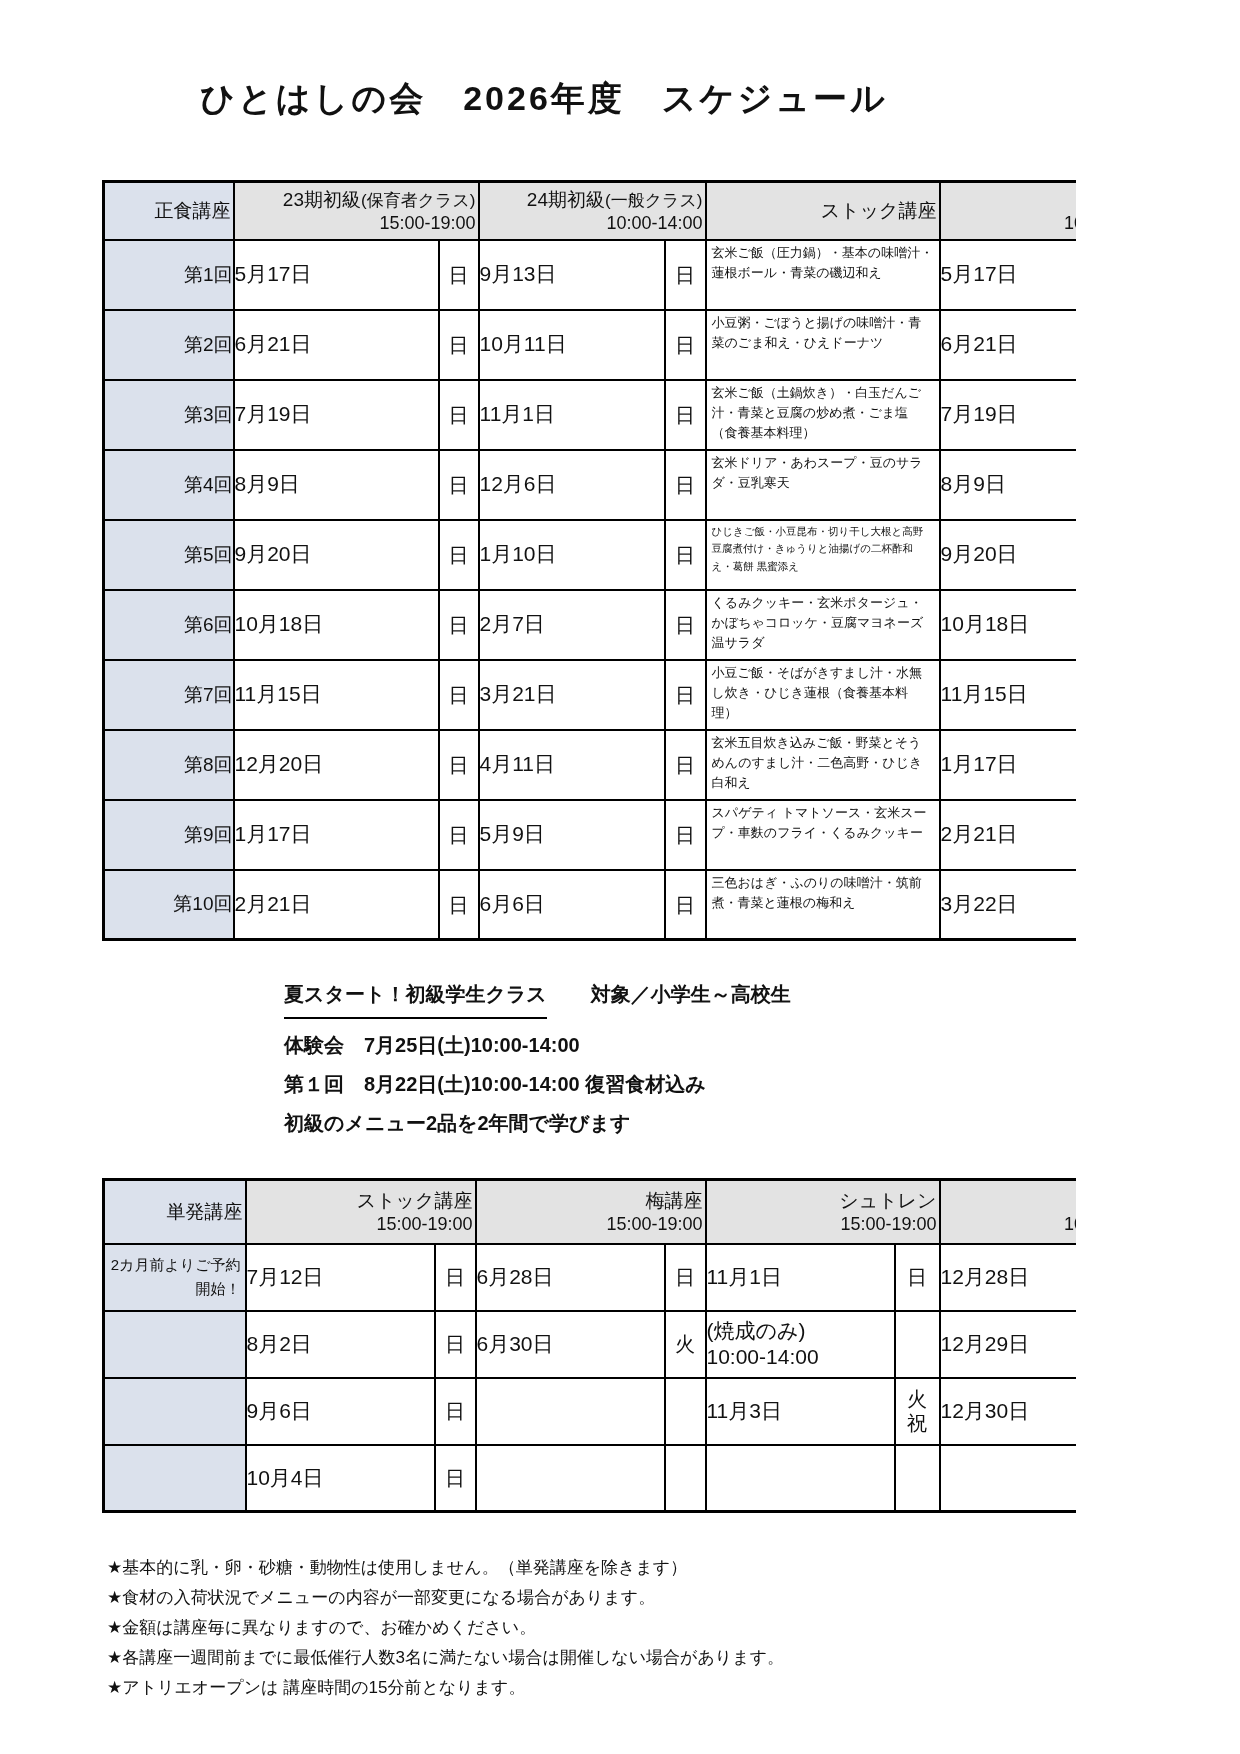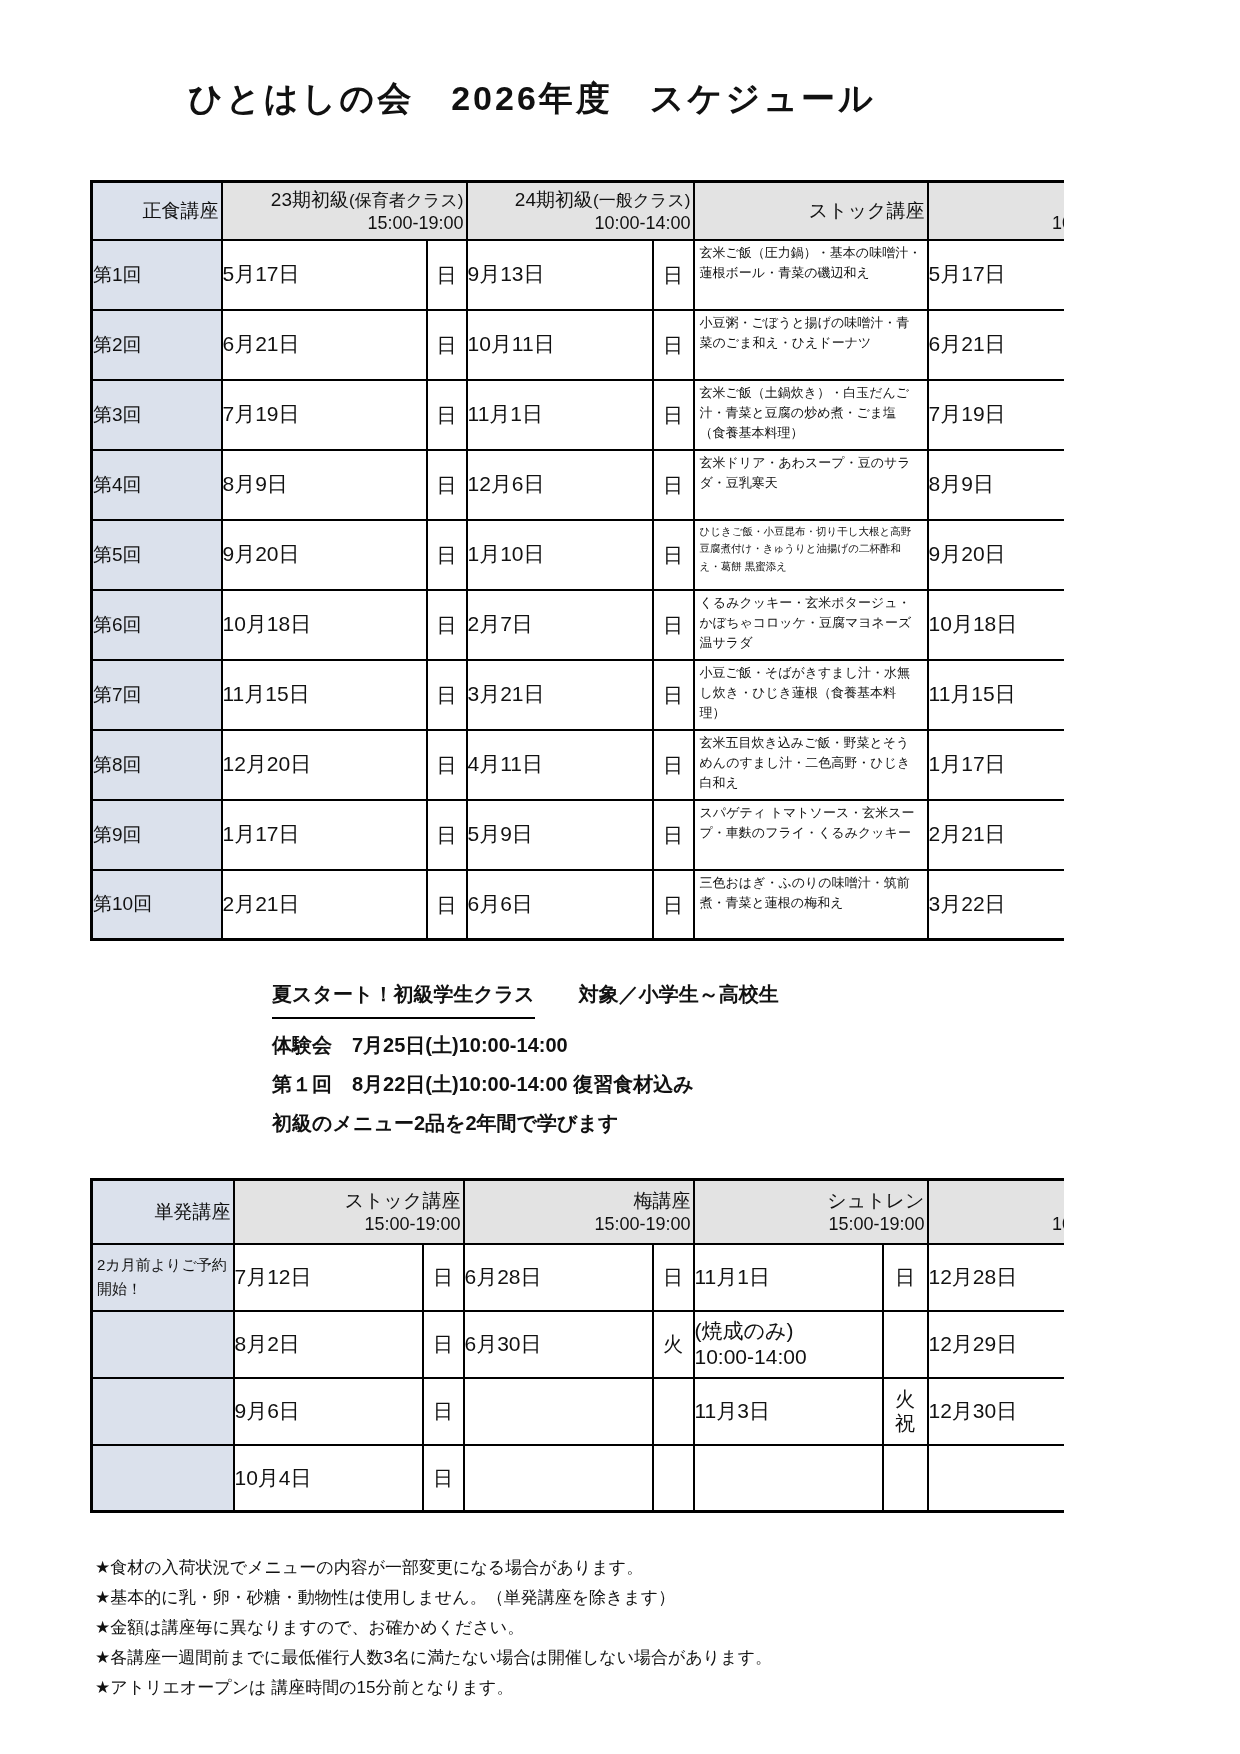--- a/index.html
+++ b/index.html
@@ -2,21 +2,21 @@
 <html style="--header-gray: #e3e3e3; --label-blue: #dbe1ec; --table-border: #000000;"><head>
 <meta charset="utf-8">
 <style>
   * { margin:0; padding:0; box-sizing:border-box; }
   html,body { background:#ffffff; }
   body {
     width:1240px; height:1754px;
     font-family:"Liberation Sans","DejaVu Sans",sans-serif;
     color:#111;
   }
-  .page { position:relative; width:1064px; height:1754px; overflow:hidden; background:#fff; }
+  .page { position:relative; width:1064px; height:1754px; overflow:hidden; background:#fff;margin-left:12px; }
 
   .doc-title {
     margin-top:76px;
     text-align:center;
     font-size:34px;
     font-weight:600;
     letter-spacing:3px;
   }
 
   table.sched {
@@ -39,21 +39,21 @@
     text-align:right;
     vertical-align:middle;
   }
   .main-table thead th { height:58px; }
   .single-table thead th { height:64px; }
   th.blue, td.blue { background:var(--label-blue,#dbe1ec); }
   .hdr-sub { font-size:17px; }
   .hdr-time { font-size:18px; }
 
   .label-cell {
-    text-align:left;
+    text-align:right;
     vertical-align:middle;
     font-size:19px;
   }
   .label-cell.small-label { font-size:15px; line-height:1.6; padding:2px 4px; }
   .date-cell {
     text-align:left;
     vertical-align:middle;
     font-size:21px;
     white-space:pre-line;
     line-height:1.25;
@@ -363,20 +363,20 @@
     <td class="day-cell"><span class="day-text"></span></td>
     <td class="date-cell"></td>
     <td class="day-cell"><span class="day-text"></span></td>
     <td class="date-cell"></td>
     <td class="day-cell"><span class="day-text"></span></td>
   </tr>
 </tbody>
   </table>
 
   <div class="notes">
+    <div class="note-line">★基本的に乳・卵・砂糖・動物性は使用しません。（単発講座を除きます）</div>
     <div class="note-line">★食材の入荷状況でメニューの内容が一部変更になる場合があります。</div>
-    <div class="note-line">★基本的に乳・卵・砂糖・動物性は使用しません。（単発講座を除きます）</div>
     <div class="note-line">★金額は講座毎に異なりますので、お確かめください。</div>
     <div class="note-line">★各講座一週間前までに最低催行人数3名に満たない場合は開催しない場合があります。</div>
     <div class="note-line">★アトリエオープンは 講座時間の15分前となります。</div>
   </div>
 
 </div>
 
 </body></html>

